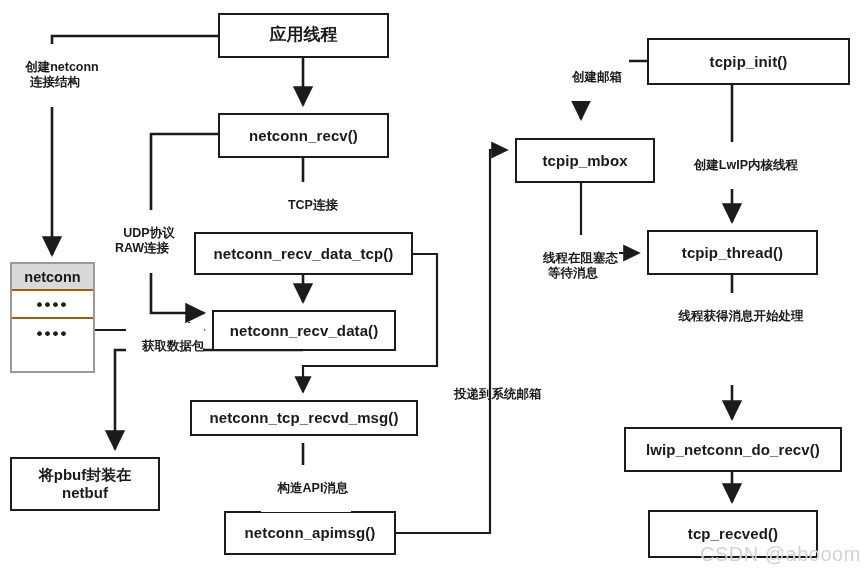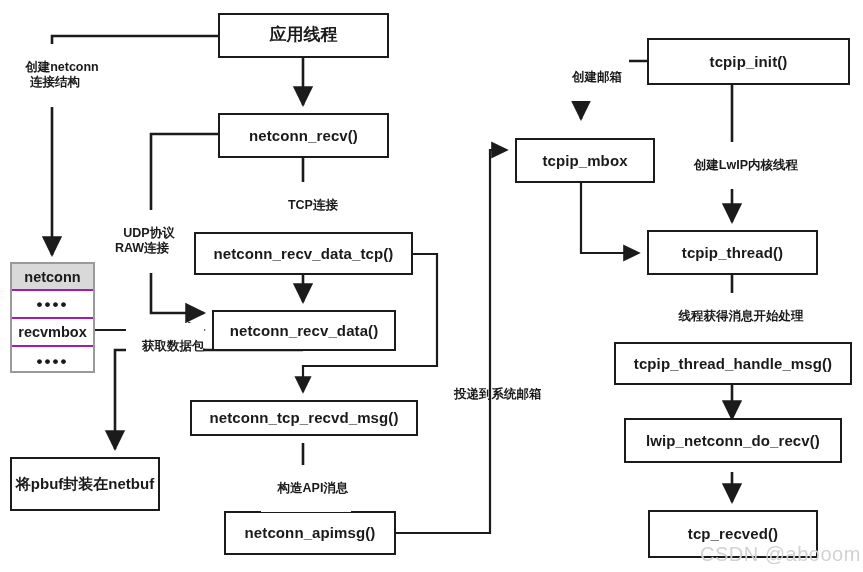--- a/index.html
+++ b/index.html
@@ -4,25 +4,25 @@
 <style>
   html,body{margin:0;padding:0;background:#ffffff;}
   body{font-family:"Liberation Sans","DejaVu Sans",sans-serif;}
   #canvas{position:relative;width:863px;height:572px;background:#ffffff;overflow:hidden;}
   svg#wires{position:absolute;left:0;top:0;width:863px;height:572px;}
   .node{position:absolute;box-sizing:border-box;border:2.5px solid #1b1b1b;background:#ffffff;
         display:flex;align-items:center;justify-content:center;text-align:center;
         font-weight:bold;color:#1a1a1a;line-height:1.2;}
   .node.fn{font-size:15px;letter-spacing:0.1px;}
   .node.cn{font-size:17px;}
-  .node.two{flex-direction:row;font-size:15px;}
+  .node.two{flex-direction:column;font-size:15px;}
   .edge-label{position:absolute;font-size:12.5px;font-weight:bold;color:#1a1a1a;
               line-height:1.25;text-align:center;white-space:pre;background:#ffffff;padding:0 2px;}
   .struct{position:absolute;border:2.5px solid #9a9a9a;box-sizing:border-box;background:#fff;}
-  .struct-row{box-sizing:border-box;border-bottom:2px solid #a21caf;display:flex;align-items:center;
+  .struct-row{box-sizing:border-box;border-bottom:2px solid #a16207;display:flex;align-items:center;
               justify-content:center;font-size:14.5px;font-weight:bold;color:#1a1a1a;}
   .struct-row:last-child{border-bottom:none;}
   .struct-row.head{background:#d9d9d9;}
   .dots{letter-spacing:2px;font-size:17px;line-height:1;}
   .watermark{position:absolute;font-size:20px;color:#d2d2d2;font-weight:400;letter-spacing:0.5px;}
 </style>
 </head>
 <body>
 
 <div id="canvas">
@@ -99,44 +99,38 @@
   </div>
 
   <div class="struct" style="left:10px;top:262px;width:85px;height:111px;">
     <div class="struct-row head" style="height:27px;">
       <span>netconn</span>
     </div>
     <div class="struct-row" style="height:28px;">
       <span class="dots">••••</span>
     </div>
     <div class="struct-row" style="height:28px;">
-      <span>recvmbox</span>
-    </div>
-    <div class="struct-row" style="height:28px;">
       <span class="dots">••••</span>
     </div>
   </div>
 
   <div class="node fn" style="left:647px;top:38px;width:203px;height:47px;">
     <span>tcpip_init()</span>
   </div>
 
   <div class="node fn" style="left:515px;top:127px;width:140px;height:45px;margin-top:11px;">
     <span>tcpip_mbox</span>
   </div>
 
   <div class="node fn" style="left:647px;top:230px;width:171px;height:45px;">
     <span>tcpip_thread()</span>
   </div>
 
-  <div class="node fn" style="left:614px;top:342px;width:238px;height:43px;">
-    <span>tcpip_thread_handle_msg()</span>
-  </div>
 
-  <div class="node fn" style="left:624px;top:418px;width:218px;height:45px;">
+  <div class="node fn" style="left:624px;top:427px;width:218px;height:45px;">
     <span>lwip_netconn_do_recv()</span>
   </div>
 
   <div class="node fn" style="left:648px;top:510px;width:170px;height:48px;">
     <span>tcp_recved()</span>
   </div>
 
   <div class="edge-label" style="left:4px;top:44px;width:98px;">
     <span>创建netconn
 连接结构</span>
@@ -164,20 +158,24 @@
   </div>
 
   <div class="edge-label" style="left:551px;top:54px;width:74px;">
     <span>创建邮箱</span>
   </div>
 
   <div class="edge-label" style="left:672px;top:142px;width:124px;text-align:right;">
     <span>创建LwIP内核线程</span>
   </div>
 
+  <div class="edge-label" style="left:527px;top:235px;width:88px;">
+    <span>线程在阻塞态
+等待消息</span>
+  </div>
 
   <div class="edge-label" style="left:656px;top:293px;width:152px;">
     <span>线程获得消息开始处理</span>
   </div>
 
   <div class="watermark" style="left:700px;top:543px;">
     <span>CSDN @abooom</span>
   </div>
 
 </div>

